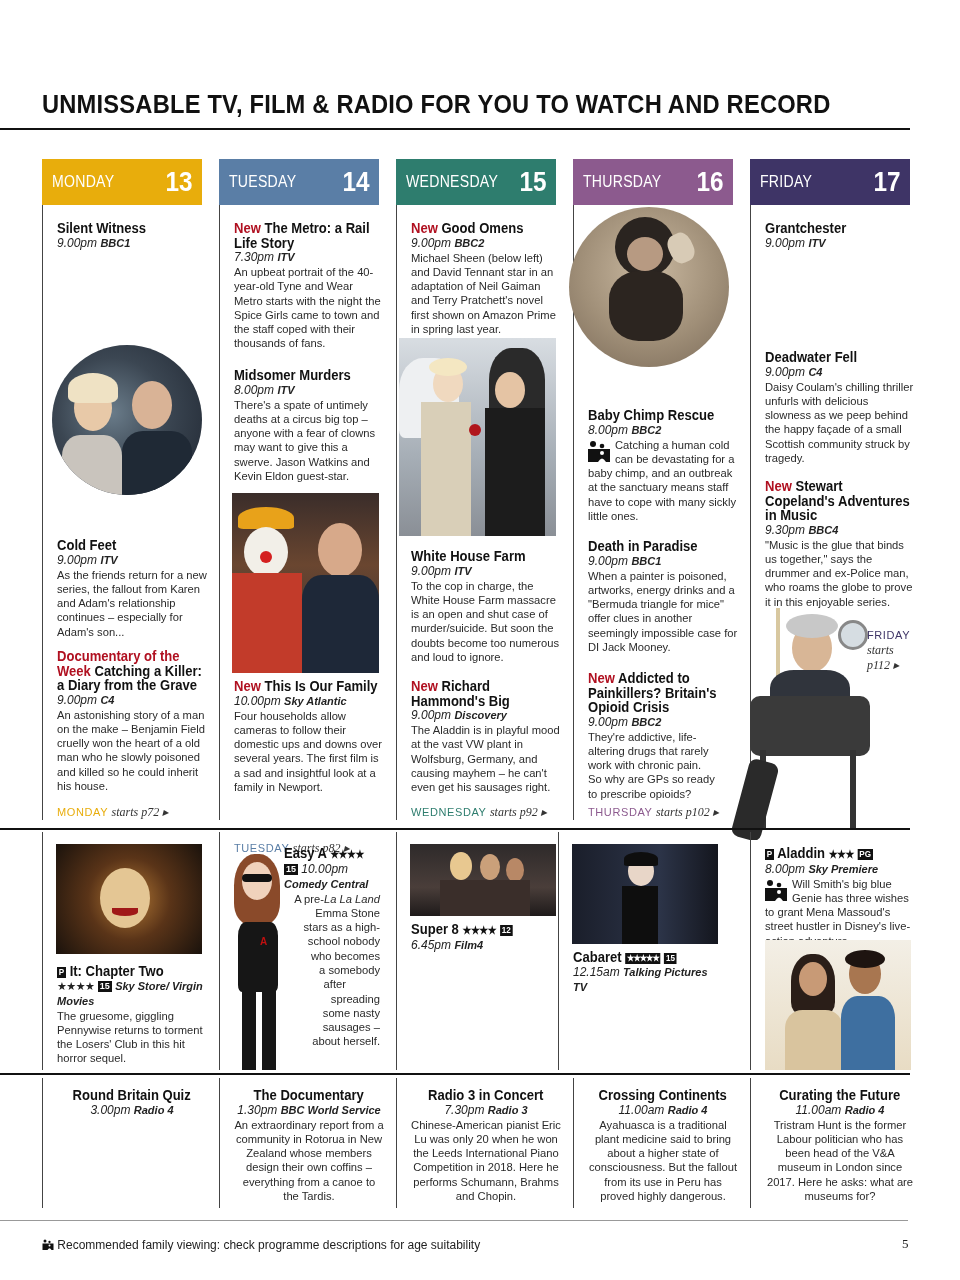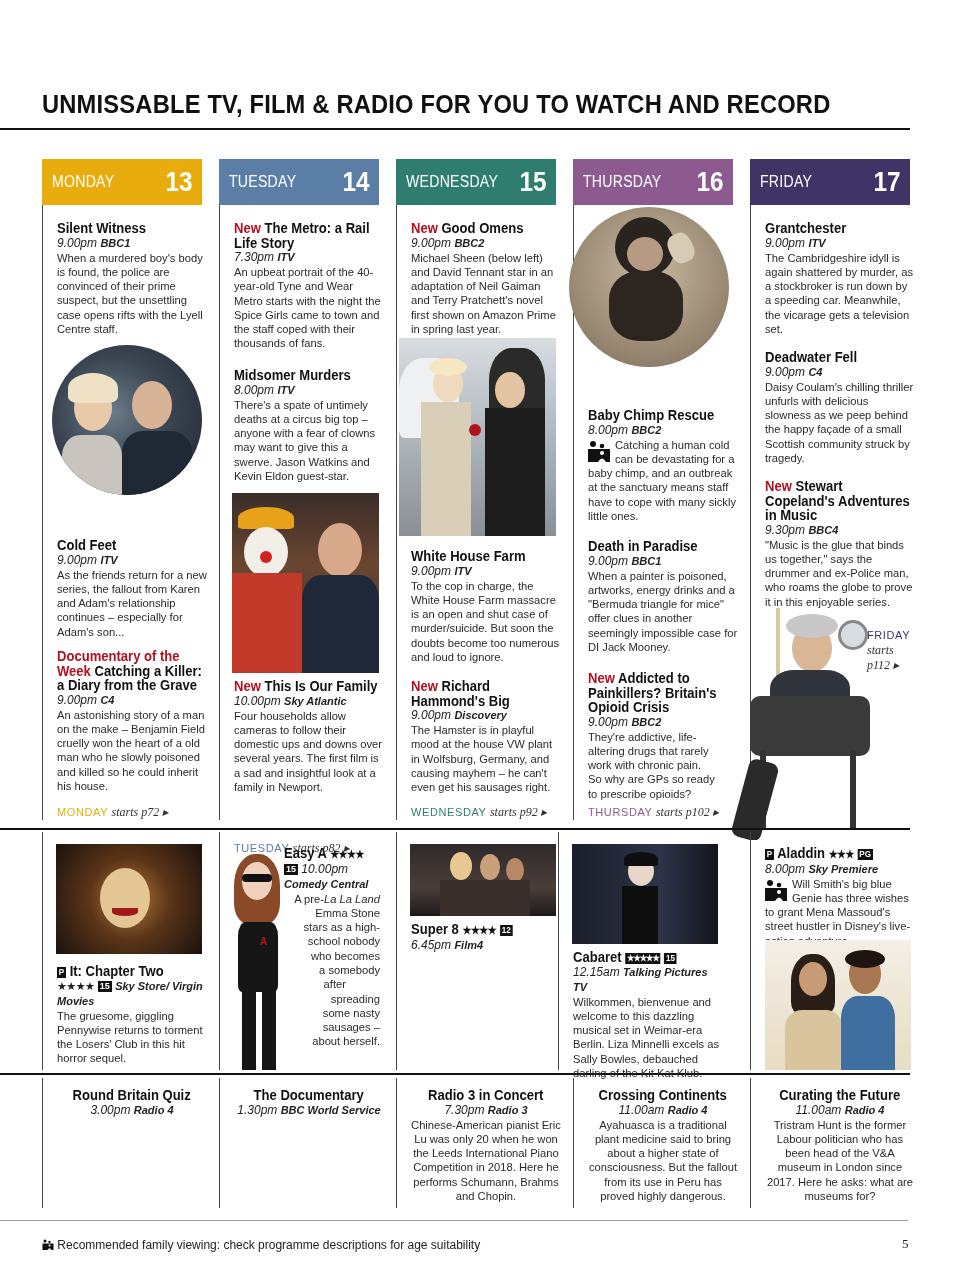--- a/index.html
+++ b/index.html
@@ -73,21 +73,20 @@
 </div>
 <div class="day-header" style="left:750px;background:#3e3466">
   <span class="day-name">FRIDAY</span>
   <span class="day-num">17</span>
 </div>
 
 <div class="col col-top" style="left:42px">
   <div class="entry" style="top:16px">
     <div class="prog-title">Silent Witness</div>
     <div class="time"><span>9.00pm</span> <span class="chan">BBC1</span></div>
-    <div class="desc">When a murdered boy's body is found, the police are convinced of their prime suspect, but the unsettling case opens rifts with the Lyell Centre staff.</div>
   </div>
   <div class="photo circle" style="left:9px;top:140px;width:150px;height:150px;background:radial-gradient(circle at 40% 45%, #6a7c8a 0%, #3b4652 45%, #1e2530 100%)">
     <div style="position:absolute;left:22px;top:40px;width:38px;height:46px;border-radius:50%;background:#e8c9a8"></div>
     <div style="position:absolute;left:16px;top:28px;width:50px;height:30px;border-radius:50% 50% 20% 20%;background:#efe2c4"></div>
     <div style="position:absolute;left:80px;top:36px;width:40px;height:48px;border-radius:50%;background:#d9b396"></div>
     <div style="position:absolute;left:10px;top:90px;width:60px;height:70px;background:#c9c4bd;border-radius:30% 30% 0 0"></div>
     <div style="position:absolute;left:70px;top:86px;width:70px;height:70px;background:#1f2935;border-radius:30% 30% 0 0"></div>
   </div>
   <div class="entry" style="top:333px">
     <div class="prog-title">Cold Feet</div>
@@ -152,21 +151,21 @@
     <div style="position:absolute;left:70px;top:86px;width:12px;height:12px;border-radius:50%;background:#b0151d"></div>
   </div>
   <div class="entry" style="top:344px">
     <div class="prog-title">White House Farm</div>
     <div class="time"><span>9.00pm</span> <span class="chan">ITV</span></div>
     <div class="desc">To the cop in charge, the White House Farm massacre is an open and shut case of murder/suicide. But soon the doubts become too numerous and loud to ignore.</div>
   </div>
   <div class="entry" style="top:474px">
     <div class="prog-title"><span class="new">New</span> <span>Richard Hammond's Big</span></div>
     <div class="time"><span>9.00pm</span> <span class="chan">Discovery</span></div>
-    <div class="desc">The Hamster is in playful mood at the house VW plant in Wolfsburg, Germany, and causing mayhem – he can't even get his sausages right.</div>
+    <div class="desc">The Aladdin is in playful mood at the vast VW plant in Wolfsburg, Germany, and causing mayhem – he can't even get his sausages right.</div>
   </div>
   <div class="starts" style="top:600px">
     <span class="s-day" style="color:#2e7d6e">WEDNESDAY</span>
     <span class="s-rest">starts p92 ▸</span>
   </div>
 </div>
 
 <div class="col col-top" style="left:573px">
   <div class="photo circle" style="left:-5px;top:2px;width:160px;height:160px;background:radial-gradient(circle at 50% 40%, #c9b8a0 0%, #a08f78 55%, #7a6a58 100%)">
     <div style="position:absolute;left:46px;top:10px;width:60px;height:60px;border-radius:50%;background:#2a2420"></div>
@@ -194,21 +193,20 @@
   <div class="starts" style="top:600px">
     <span class="s-day" style="color:#8c5a8e">THURSDAY</span>
     <span class="s-rest">starts p102 ▸</span>
   </div>
 </div>
 
 <div class="col col-top" style="left:750px">
   <div class="entry" style="top:16px">
     <div class="prog-title">Grantchester</div>
     <div class="time"><span>9.00pm</span> <span class="chan">ITV</span></div>
-    <div class="desc">The Cambridgeshire idyll is again shattered by murder, as a stockbroker is run down by a speeding car. Meanwhile, the vicarage gets a television set.</div>
   </div>
   <div class="entry" style="top:145px">
     <div class="prog-title">Deadwater Fell</div>
     <div class="time"><span>9.00pm</span> <span class="chan">C4</span></div>
     <div class="desc">Daisy Coulam's chilling thriller unfurls with delicious slowness as we peep behind the happy façade of a small Scottish community struck by tragedy.</div>
   </div>
   <div class="entry" style="top:274px">
     <div class="prog-title"><span class="new">New</span> <span>Stewart Copeland's Adventures in Music</span></div>
     <div class="time"><span>9.30pm</span> <span class="chan">BBC4</span></div>
     <div class="desc">"Music is the glue that binds us together," says the drummer and ex-Police man, who roams the globe to prove it in this enjoyable series.</div>
@@ -292,21 +290,20 @@
 
 <div class="col col-mid" style="left:558px">
   <div class="photo" style="left:13px;top:12px;width:146px;height:100px;background:linear-gradient(90deg,#1a1e2a 0%,#2c3448 60%,#14161e 100%)">
     <div style="position:absolute;left:56px;top:12px;width:26px;height:30px;border-radius:50%;background:#e8d6c8"></div>
     <div style="position:absolute;left:52px;top:8px;width:34px;height:14px;border-radius:50% 50% 10% 10%;background:#0e0e0e"></div>
     <div style="position:absolute;left:50px;top:42px;width:36px;height:58px;background:#0e0e0e"></div>
   </div>
   <div class="entry" style="top:118px">
     <div class="prog-title"><span>Cabaret</span> <span class="badge" style="letter-spacing:-1px">★★★★★</span> <span class="badge">15</span></div>
     <div class="time"><span>12.15am</span> <span class="chan">Talking Pictures TV</span></div>
-    <div class="desc">Wilkommen, bienvenue and welcome to this dazzling musical set in Weimar-era Berlin. Liza Minnelli excels as Sally Bowles, debauched darling of the Kit Kat Klub.</div>
   </div>
 </div>
 
 <div class="col col-mid" style="left:750px">
   <div class="entry" style="top:14px">
     <div class="prog-title"><span class="badge">P</span> <span>Aladdin</span> <span class="stars">★★★</span> <span class="badge">PG</span></div>
     <div class="time"><span>8.00pm</span> <span class="chan">Sky Premiere</span></div>
     <div class="desc"><svg class="family-icon">
           <use href="#fam"></use>
         </svg><span>Will Smith's big blue Genie has three wishes to grant Mena Massoud's street hustler in Disney's live-action adventure.</span></div>
@@ -324,20 +321,21 @@
 <div class="col col-bot" style="left:42px">
   <div class="entry" style="top:10px">
     <div class="prog-title">Round Britain Quiz</div>
     <div class="time"><span>3.00pm</span> <span class="chan">Radio 4</span></div>
   </div>
 </div>
 <div class="col col-bot" style="left:219px">
   <div class="entry" style="top:10px">
     <div class="prog-title">The Documentary</div>
     <div class="time"><span>1.30pm</span> <span class="chan">BBC World Service</span></div>
+    <div class="desc">An extraordinary report from a community in Rotorua in New Zealand whose members design their own coffins – everything from a canoe to the Tardis.</div>
   </div>
 </div>
 <div class="col col-bot" style="left:396px">
   <div class="entry" style="top:10px">
     <div class="prog-title">Radio 3 in Concert</div>
     <div class="time"><span>7.30pm</span> <span class="chan">Radio 3</span></div>
     <div class="desc">Chinese-American pianist Eric Lu was only 20 when he won the Leeds International Piano Competition in 2018. Here he performs Schumann, Brahms and Chopin.</div>
   </div>
 </div>
 <div class="col col-bot" style="left:573px">

